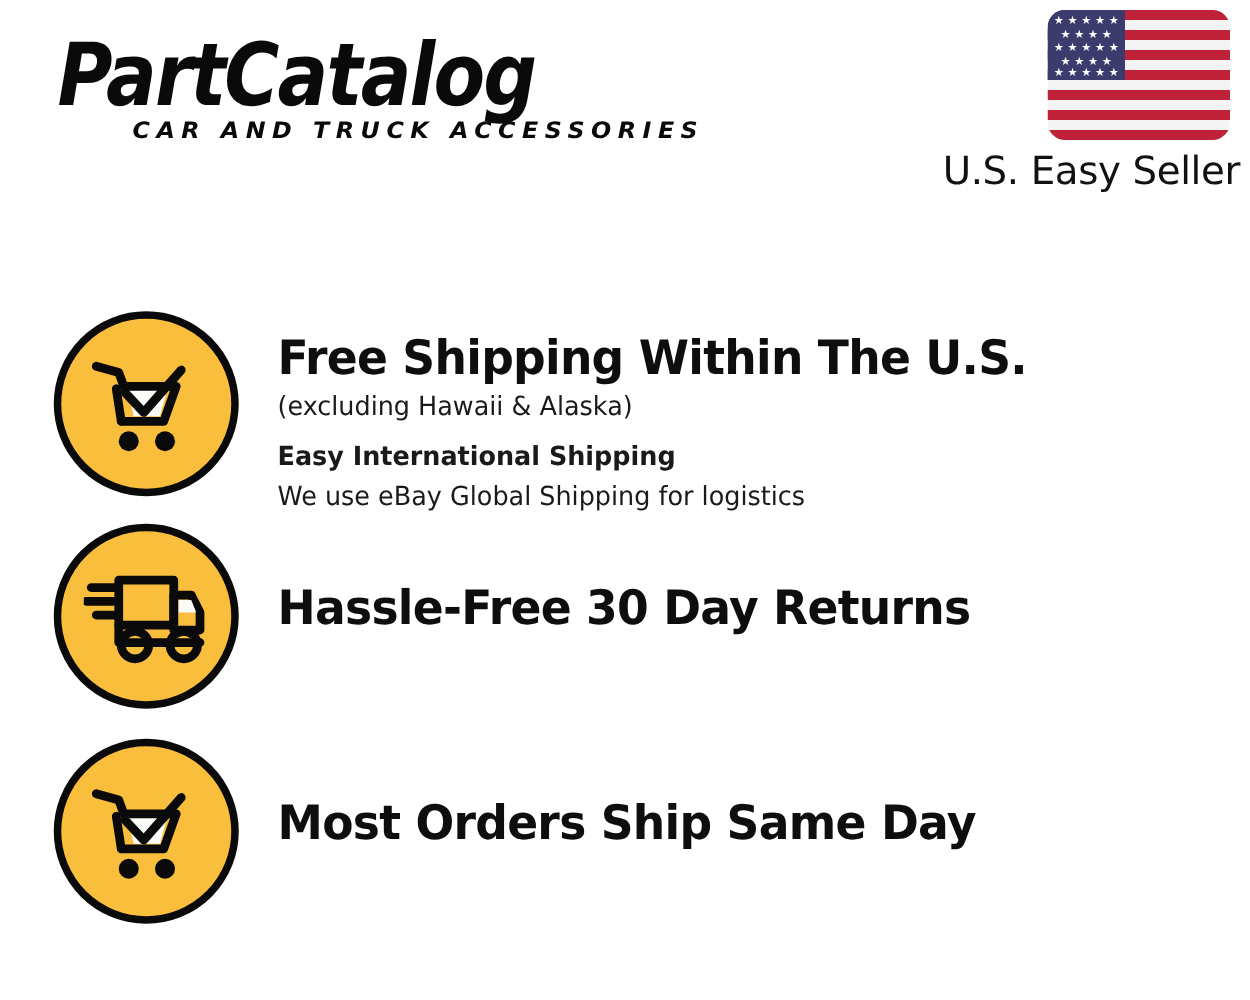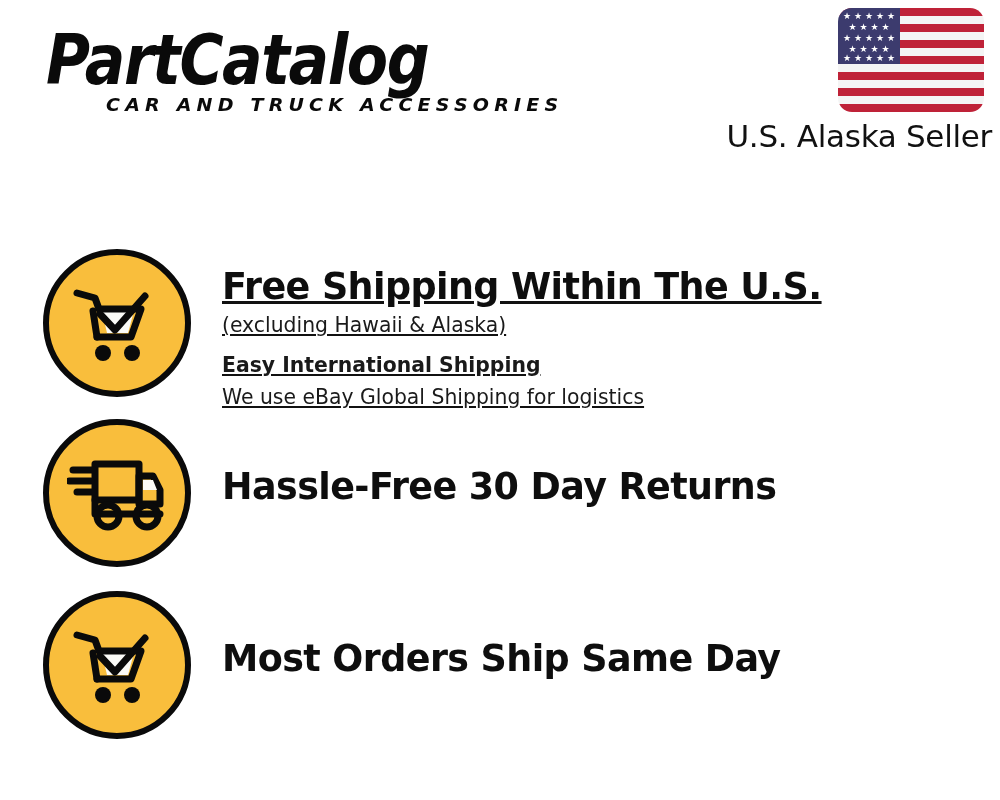--- a/index.html
+++ b/index.html
@@ -189,21 +189,21 @@
     color: #1a1a1a;
     line-height: 32px;
     white-space: nowrap;
     transform: scaleX(0.97);
     transform-origin: left center;
   }
   .feature-sub.strong {
     font-weight: bold;
     margin-top: 8px;
   }
-  .row-1 .feature-text { top: 14px; text-decoration: underline; }
+  .row-1 .feature-text { top: 14px; }
   .row-2 .feature-text { top: 44px; }
   .row-3 .feature-text { top: 44px; }
 </style>
 </head>
 <body>
 
 <div class="header">
 
   <div class="brand-logo">
     <div class="brand-wordmark">PartCatalog</div>
@@ -242,21 +242,21 @@
           </div>
         <div class="star-row r5 odd">
             <span>★</span>
             <span>★</span>
             <span>★</span>
             <span>★</span>
             <span>★</span>
           </div>
       </div>
     </div>
-    <span class="seller-label">U.S. Alaska Seller</span>
+    <span class="seller-label">U.S. Easy Seller</span>
   </div>
 
 </div>
 
 <div class="features">
 
   <div class="feature-row row-1">
     <div class="icon-badge">
       <svg width="96" height="88" viewBox="0 0 96 88">
         <polygon points="32,28 66,28 59,54 38,54" fill="#fbfbf7"></polygon>

